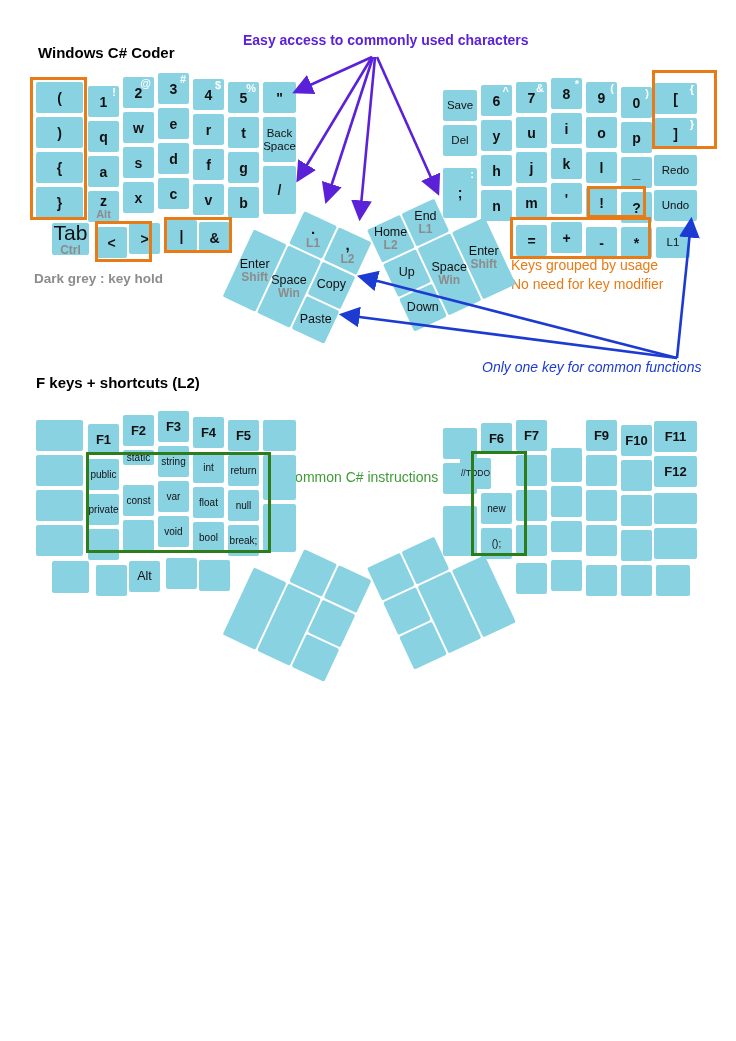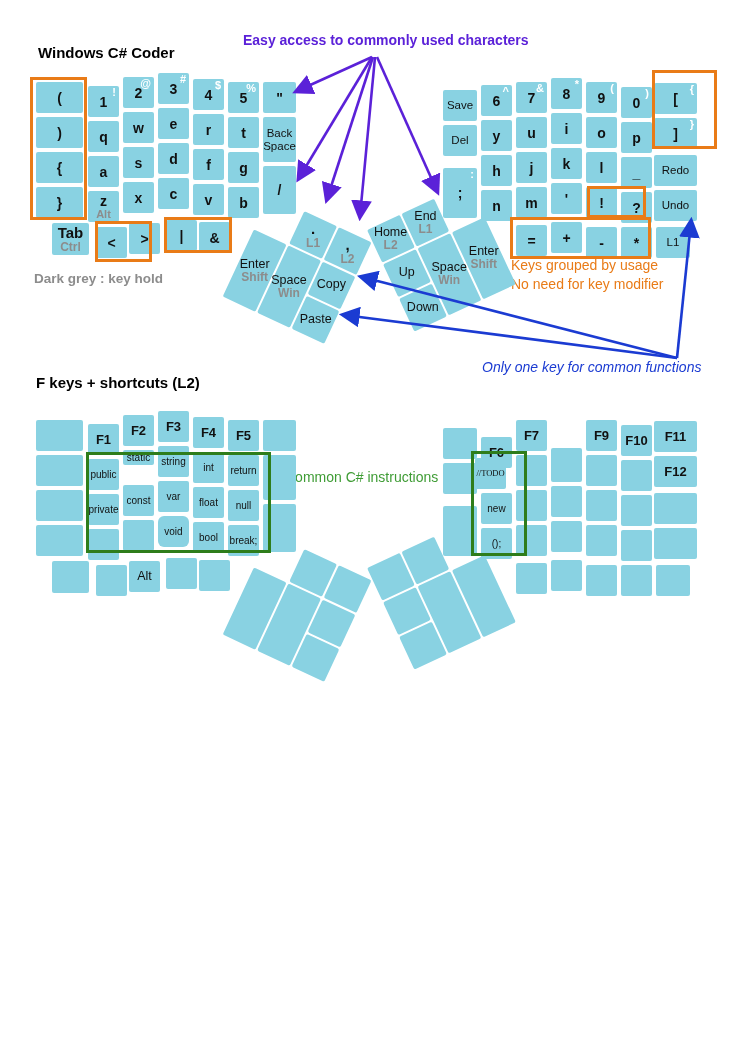--- a/index.html
+++ b/index.html
@@ -20,21 +20,21 @@
        align-items:center;justify-content:center;color:#111;line-height:1;text-align:center;
        box-sizing:border-box;}
   .key .sup{position:absolute;top:1px;right:3px;font-size:11px;font-weight:bold;color:#fff;}
   .key .tap{font-size:14px;font-weight:bold;}
   .key .hold{font-size:11px;font-weight:bold;color:#8C8C8C;margin-top:1px;}
   .key.sm .tap{font-size:11.5px;font-weight:normal;line-height:1.1;}
   .key.word .tap{font-size:10px;font-weight:normal;}
   .key.code .tap{font-size:8.5px;font-weight:normal;}
   .key.fk .tap{font-size:13px;font-weight:bold;}
   .key.md .tap{font-size:12.5px;font-weight:normal;}
-  .key.tab .tap{font-size:15px;font-weight:bold;}
+  .key.tab .tap{font-size:21px;font-weight:normal;}
   .key.tab .hold{font-size:12px;}
 
   .cluster{position:absolute;width:114px;height:114px;transform-origin:0 0;}
   .tkey{position:absolute;background:#89D2E2;border-radius:2px;display:flex;align-items:center;
         justify-content:center;box-sizing:border-box;}
   .tlbl{display:flex;flex-direction:column;align-items:center;line-height:1.05;}
   .ttap{font-size:12.5px;color:#111;white-space:nowrap;}
   .tkey.sym .ttap{font-size:15px;font-weight:bold;}
   .thold{font-size:12px;font-weight:bold;color:#8C8C8C;white-space:nowrap;}
 
@@ -290,21 +290,21 @@
       <div class="key" style="left: 123px; top: 520px; width: 31px; height: 31px;"></div>
       <div class="key fk" style="left: 158px; top: 411px; width: 31px; height: 31px;">
         <div class="tap">F3</div>
       </div>
       <div class="key word" style="left: 158px; top: 446px; width: 31px; height: 31px;">
         <div class="tap">string</div>
       </div>
       <div class="key word" style="left: 158px; top: 481px; width: 31px; height: 31px;">
         <div class="tap">var</div>
       </div>
-      <div class="key word" style="left: 158px; top: 516px; width: 31px; height: 31px; border-radius: 6px;">
+      <div class="key word" style="left: 158px; top: 516px; width: 31px; height: 31px;">
         <div class="tap">void</div>
       </div>
       <div class="key fk" style="left: 193px; top: 417px; width: 31px; height: 31px;">
         <div class="tap">F4</div>
       </div>
       <div class="key word" style="left: 193px; top: 452px; width: 31px; height: 31px;">
         <div class="tap">int</div>
       </div>
       <div class="key word" style="left: 193px; top: 487px; width: 31px; height: 31px;">
         <div class="tap">float</div>
@@ -330,24 +330,24 @@
       <div class="key" style="left: 52px; top: 561px; width: 37px; height: 32px;"></div>
       <div class="key" style="left: 96px; top: 565px; width: 31px; height: 31px;"></div>
       <div class="key md" style="left: 129px; top: 561px; width: 31px; height: 31px;">
         <div class="tap">Alt</div>
       </div>
       <div class="key" style="left: 166px; top: 558px; width: 31px; height: 31px;"></div>
       <div class="key" style="left: 199px; top: 560px; width: 31px; height: 31px;"></div>
       <div class="key" style="left: 443px; top: 428px; width: 34px; height: 31px;"></div>
       <div class="key" style="left: 443px; top: 463px; width: 34px; height: 31px;"></div>
       <div class="key" style="left: 443px; top: 506px; width: 34px; height: 50px;"></div>
-      <div class="key fk" style="left: 481px; top: 437px; width: 31px; height: 31px;">
+      <div class="key fk" style="left: 481px; top: 423px; width: 31px; height: 31px;">
         <div class="tap">F6</div>
       </div>
-      <div class="key code" style="left: 475px; top: 458px; width: 31px; height: 31px; font-family: Liberation Serif, serif;">
+      <div class="key code" style="left: 460px; top: 458px; width: 31px; height: 31px;">
         <div class="tap">//TODO</div>
       </div>
       <div class="key word" style="left: 481px; top: 493px; width: 31px; height: 31px;">
         <div class="tap">new</div>
       </div>
       <div class="key word" style="left: 481px; top: 528px; width: 31px; height: 31px;">
         <div class="tap">();</div>
       </div>
       <div class="key fk" style="left: 516px; top: 420px; width: 31px; height: 31px;">
         <div class="tap">F7</div>

